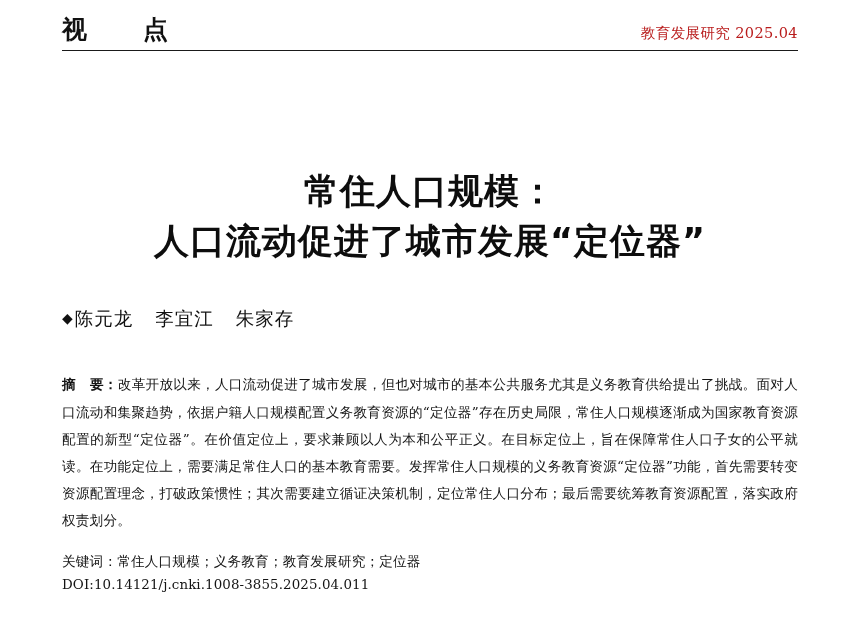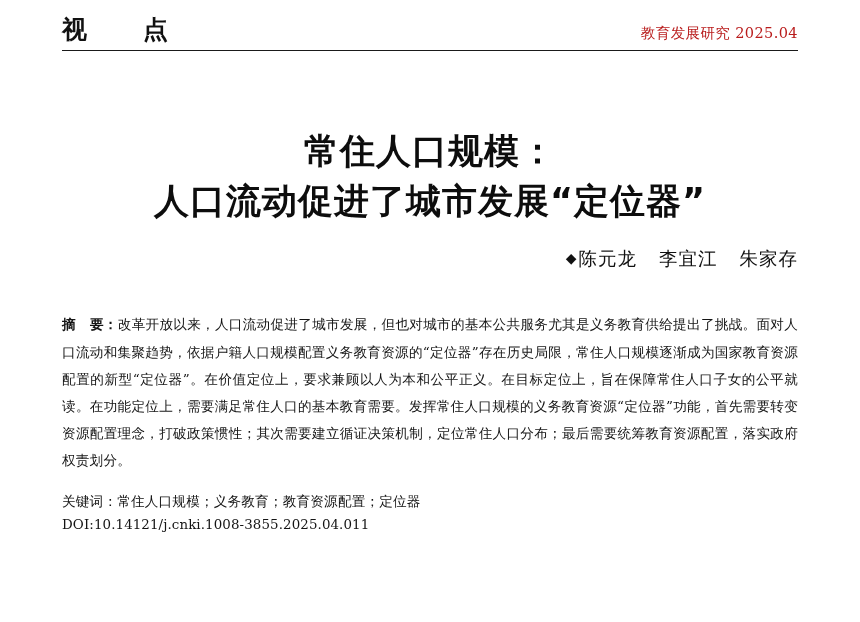--- a/index.html
+++ b/index.html
@@ -50,39 +50,39 @@
     padding-bottom: 3px;
   }
   .rule {
     border: none;
     border-top: 1.6px solid #1a1a1a;
     margin: 0;
   }
 
   
   .title-block {
-    margin-top: 76px;
+    margin-top: 116px;
     text-align: center;
   }
   .title-line {
     font-family: "DejaVu Sans", "Liberation Sans", sans-serif;
     font-weight: bold;
     font-size: 35px;
     line-height: 1.42;
     letter-spacing: 1px;
     color: #0d0d0d;
   }
   .title-line.second {
     font-size: 35px;
   }
 
   
   .authors {
-    margin-top: 20px;
-    text-align: right;
+    margin-top: 40px;
+    text-align: left;
     font-family: "DejaVu Serif", "Liberation Serif", serif;
     font-size: 18.5px;
     color: #111;
     letter-spacing: 1px;
   }
   .authors .marker {
     font-size: 14px;
     vertical-align: 2px;
     margin-right: 1px;
   }
@@ -149,18 +149,18 @@
 
   <div class="authors">
     <span class="marker">◆</span><span>陈元龙</span><span class="sep"></span><span>李宜江</span><span class="sep"></span><span>朱家存</span>
   </div>
 
   <div class="abstract">
     <span class="label"><span>摘</span><span class="sp"></span><span>要：</span></span><span class="abstract-body">改革开放以来，人口流动促进了城市发展，但也对城市的基本公共服务尤其是义务教育供给提出了挑战。面对人口流动和集聚趋势，依据户籍人口规模配置义务教育资源的“定位器”存在历史局限，常住人口规模逐渐成为国家教育资源配置的新型“定位器”。在价值定位上，要求兼顾以人为本和公平正义。在目标定位上，旨在保障常住人口子女的公平就读。在功能定位上，需要满足常住人口的基本教育需要。发挥常住人口规模的义务教育资源“定位器”功能，首先需要转变资源配置理念，打破政策惯性；其次需要建立循证决策机制，定位常住人口分布；最后需要统筹教育资源配置，落实政府权责划分。</span>
   </div>
 
   <div class="keywords">
-    <span>关键词：</span><span>常住人口规模；义务教育；教育资源配置；定位器</span>
+    <span>关键词：</span><span>常住人口规模；义务教育；教育发展研究；定位器</span>
   </div>
 
   <div class="doi">DOI:10.14121/j.cnki.1008-3855.2025.04.011</div>
 
 </div>
 
 </body></html>

